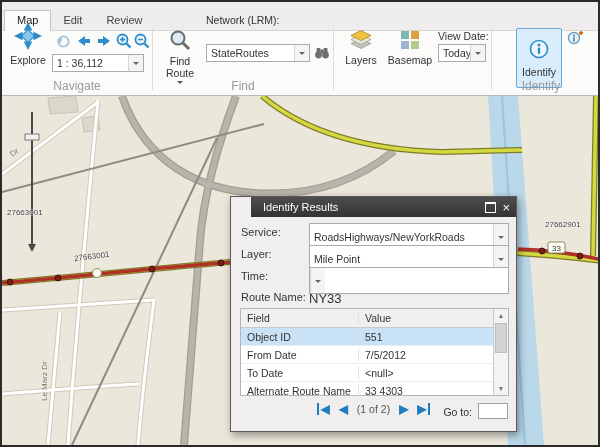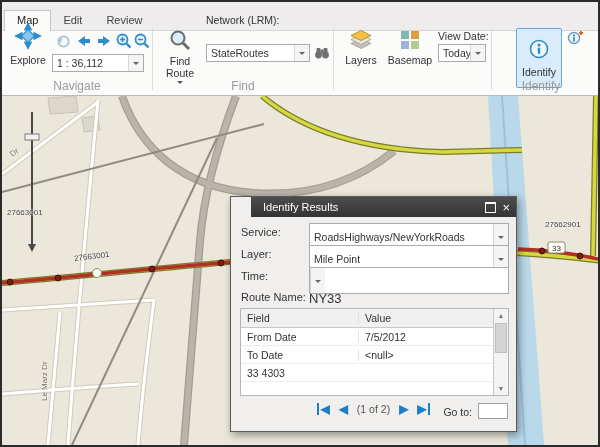--- a/index.html
+++ b/index.html
@@ -314,29 +314,34 @@
     </div>
 
     <div class="dlg-label" style="top:94px;">Route Name:</div>
     <div class="dlg-value" style="top:94px;">NY33</div>
 
     <div class="tbl">
       <div class="tbl-head">
         <span class="c-field">Field</span>
         <span class="c-value">Value</span>
       </div>
+      <div class="tbl-row sel">
+        <span class="c-field">Object ID</span>
+        <span class="c-value">551</span>
+      </div>
       <div class="tbl-row">
         <span class="c-field">From Date</span>
         <span class="c-value">7/5/2012</span>
       </div>
       <div class="tbl-row">
         <span class="c-field">To Date</span>
         <span class="c-value">&lt;null&gt;</span>
       </div>
       <div class="tbl-row">
+        <span class="c-field">Alternate Route Name</span>
         <span class="c-value">33 4303</span>
       </div>
       <div class="tbl-scroll">
         <span class="sc-arrow" style="top:0;">▲</span>
         <span class="sc-thumb"></span>
         <span class="sc-arrow" style="bottom:0;">▼</span>
       </div>
     </div>
 
     <div class="pager">

